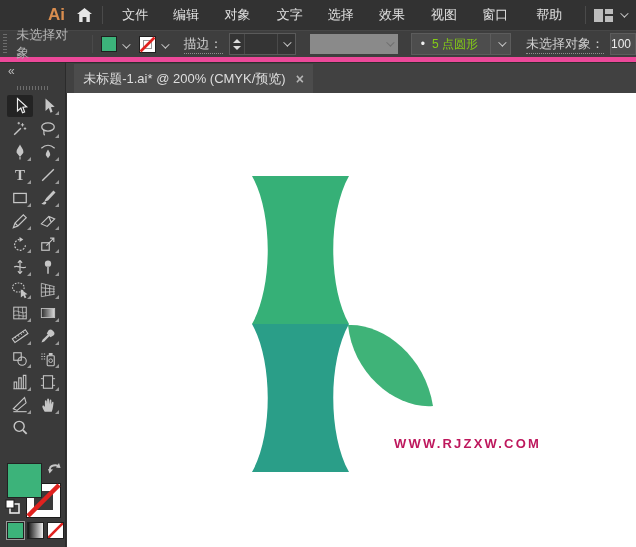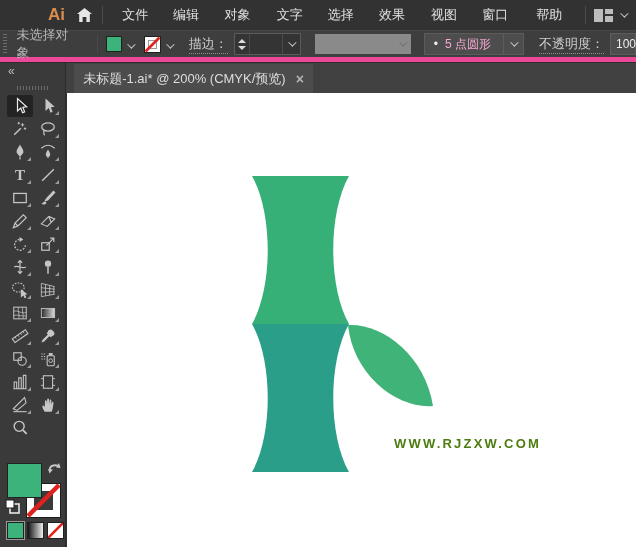--- a/index.html
+++ b/index.html
@@ -32,23 +32,23 @@
   #stroke-widget { display:flex; align-items:stretch; height:22px; border:1px solid #5a5a5a; background:#343434; margin-right:14px; }
   #stroke-stepper { width:15px; display:flex; flex-direction:column; align-items:center; justify-content:center; gap:3px; border-right:1px solid #4a4a4a; }
   .tri-up { width:0; height:0; border-left:4px solid transparent; border-right:4px solid transparent; border-bottom:4px solid #dcdcdc; }
   .tri-dn { width:0; height:0; border-left:4px solid transparent; border-right:4px solid transparent; border-top:4px solid #dcdcdc; }
   #stroke-value { width:32px; }
   #stroke-chev { width:18px; display:flex; align-items:center; justify-content:center; border-left:1px solid #4a4a4a; }
   #brush-dropdown { width:107px; height:20px; background:#8a8a8a; display:flex; align-items:center; justify-content:flex-end; margin-right:13px; }
   #brush-dropdown .chev { border-color:#6f6f6f; margin-right:6px; }
   #profile-widget { display:flex; align-items:center; height:22px; border:1px solid #5c5c5c; background:#4d4d4d; margin-right:9px; }
   #profile-bullet { color:#f0f0f0; font-size:12px; padding:0 7px 0 9px; }
-  #profile-label { color:#f9a8d4; font-size:12px; padding-right:12px; white-space:nowrap; }
+  #profile-label { color:#84cc16; font-size:12px; padding-right:12px; white-space:nowrap; }
   #profile-chev { width:20px; align-self:stretch; display:flex; align-items:center; justify-content:center; border-left:1px solid #5c5c5c; }
-  #opacity-value-box { height:22px; min-width:26px; border:1px solid #5c5c5c; background:#4d4d4d; color:#ececec; font-size:12px; display:flex; align-items:center; padding-left:5px; }
+  #opacity-value-box { height:22px; min-width:26px; border:1px solid #5c5c5c; background:#4d4d4d; color:#ececec; font-size:12px; display:flex; align-items:center; }
 
   
   #tabstrip { position:absolute; left:66px; top:62px; width:570px; height:31px; background:#414141; border-top:1px solid #2d2d2d; }
   #doc-tab { position:absolute; left:8px; top:1px; width:239px; height:30px; background:#4c4c4c; display:flex; align-items:center; justify-content:center; gap:10px; }
   #doc-tab-title { color:#dedede; font-size:13px; white-space:nowrap; }
   #doc-tab-close { color:#b5b5b5; font-size:14px; font-weight:bold; cursor:default; }
 
   
   #toolbar { position:absolute; left:0; top:62px; width:66px; height:485px; background:#3a3a3a; border-right:1px solid #2b2b2b; border-top:1px solid #2d2d2d; }
   #tb-collapse { position:absolute; left:8px; top:1px; color:#bbb; font-size:12px; letter-spacing:-1px; }
@@ -145,21 +145,21 @@
     <div id="brush-dropdown">
       <span class="chev"></span>
     </div>
     <div id="profile-widget">
       <span id="profile-bullet">•</span>
       <span id="profile-label">5 点圆形</span>
       <span id="profile-chev">
           <span class="chev"></span>
         </span>
     </div>
-    <span class="dotted-label">不透明度：</span>
+    <span class="dotted-label">未选择对象：</span>
     <div id="opacity-value-box">100</div>
   </div>
 
   <div id="tabstrip">
     <div id="doc-tab">
       <span id="doc-tab-title">未标题-1.ai* @ 200% (CMYK/预览)</span>
       <span id="doc-tab-close">×</span>
     </div>
   </div>
 
@@ -402,17 +402,17 @@
     </div>
   </div>
 
   <div id="canvas">
     <svg id="artwork" width="569" height="454" viewBox="0 0 569 454">
       <path id="bamboo-top" d="M185 83 L282 83 C261 120 261 194 282 231 L185 231 C206 194 206 120 185 83 Z" fill="#36B077"></path>
       <path id="bamboo-bottom" d="M185 231 L282 231 C261 268 261 342 282 379 L185 379 C206 342 206 268 185 231 Z" fill="#2A9E88"></path>
       <path id="bamboo-leaf" d="M281 232 C315 230 358 262 366 313 C330 316 286 282 281 232 Z" fill="#3FB378"></path>
     </svg>
     <div id="watermark">
-      <div id="wm-url" style="color: #4d7c0f;">WWW.RJZXW.COM</div>
+      <div id="wm-url" style="color: #be185d;">WWW.RJZXW.COM</div>
     </div>
   </div>
 
 </div>
 
 </body></html>

